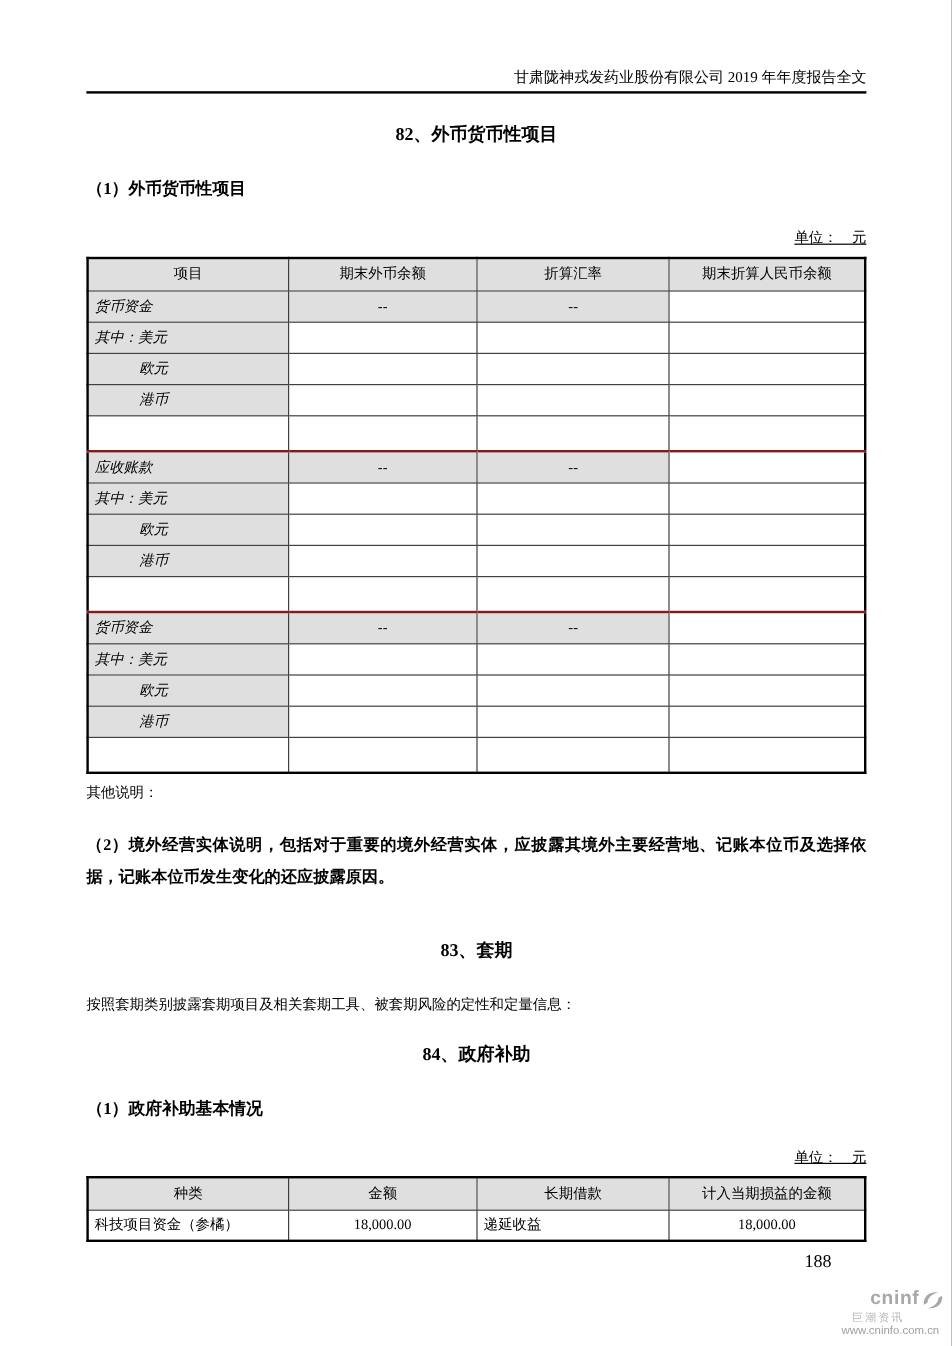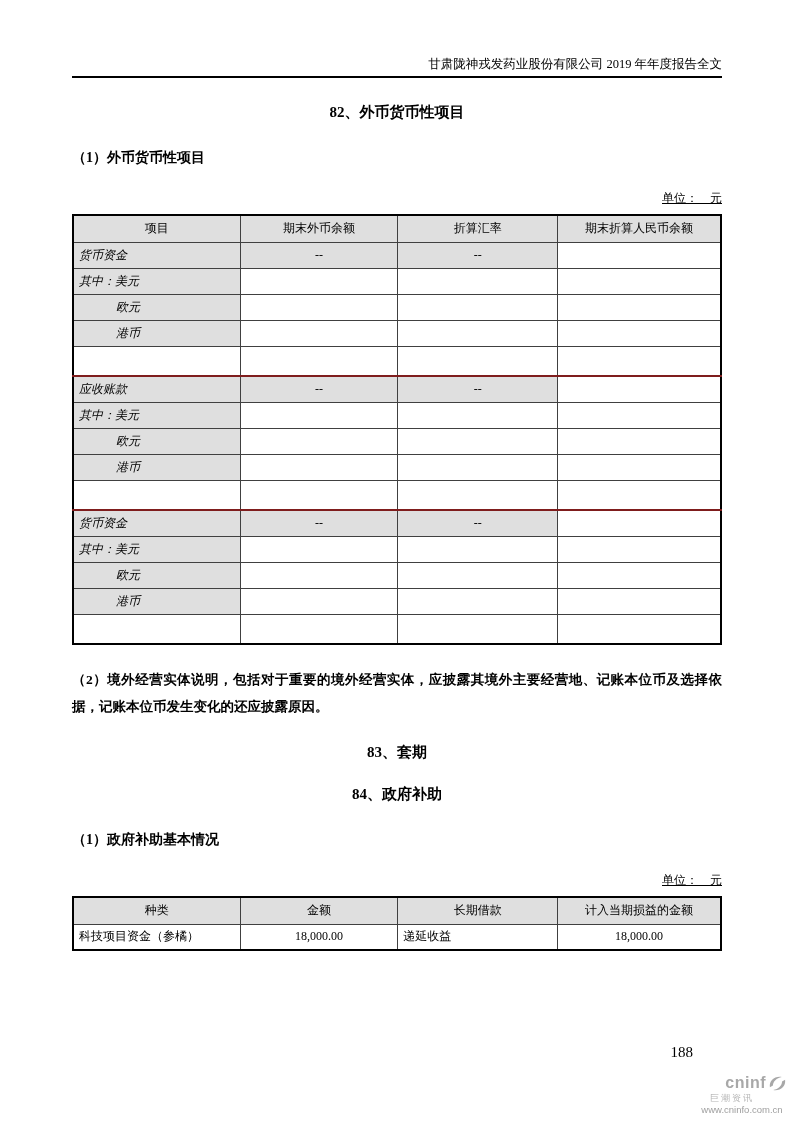--- a/index.html
+++ b/index.html
@@ -193,25 +193,27 @@
           </tr>
           <tr class="tall">
             <td></td>
             <td></td>
             <td></td>
             <td></td>
           </tr>
         </tbody>
     </table>
 
+    <div class="note">其他说明：</div>
 
     <div class="para-bold">（2）境外经营实体说明，包括对于重要的境外经营实体，应披露其境外主要经营地、记账本位币及选择依据，记账本位币发生变化的还应披露原因。</div>
 
 
-    <div class="h-num" style="margin-top:23px">83、套期</div>
+    <div class="h-num" style="margin-top:39px">83、套期</div>
+    <div class="body-text">按照套期类别披露套期项目及相关套期工具、被套期风险的定性和定量信息：</div>
 
     <div class="h-num" style="margin-top:23px">84、政府补助</div>
     <div class="h-sub">（1）政府补助基本情况</div>
     <div class="unit">单位：　元</div>
 
     <table class="data-table subsidy">
       <colgroup>
           <col class="c1">
           <col class="c2">
           <col class="c3">

